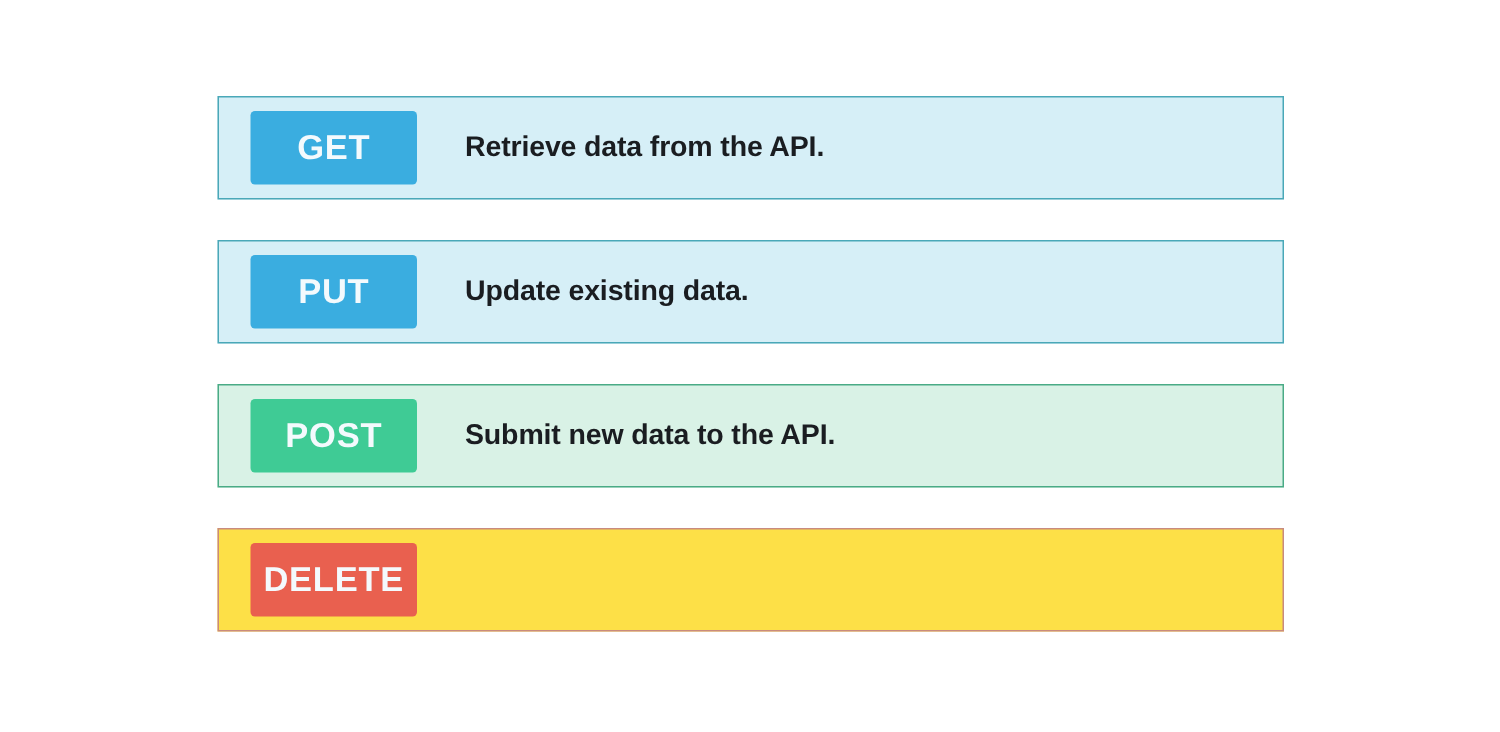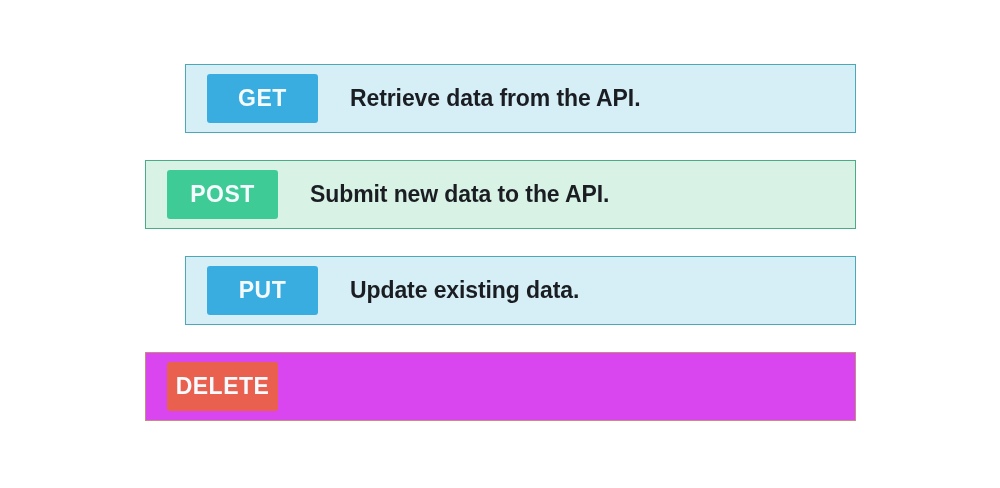--- a/index.html
+++ b/index.html
@@ -31,28 +31,27 @@
     height: 69px;
     display: flex;
     align-items: center;
     border: 1px solid transparent;
     padding-left: 21px;
   }
 
   .method-row.variant-blue {
     background: #d6eff7;
     border-color: #4aa8b8;
-    margin-left: 40px;
   }
   .method-row.variant-green {
     background: #d9f2e6;
     border-color: #4aab86;
   }
   .method-row.variant-red {
-    background: #d946ef;
+    background: #fde047;
     border-color: #c98b7e;
     gap: 36px;
   }
 
   .method-badge {
     box-sizing: border-box;
     width: 111px;
     height: 49px;
     border-radius: 3px;
     display: flex;
@@ -65,44 +64,44 @@
     flex: 0 0 auto;
     user-select: none;
   }
 
   .badge-blue  { background: #3aade0; }
   .badge-green { background: #3fcb95; }
   .badge-red   { background: #e9604f; }
 
   .method-desc {
     margin-left: 32px;
-    font-size: 23px;
+    font-size: 19px;
     font-weight: bold;
     color: #1a1d21;
     letter-spacing: -0.1px;
     white-space: nowrap;
   }
 </style>
 </head>
 <body>
 
 <div id="methods-table">
 
   <div class="method-row variant-blue">
     <div class="method-badge badge-blue">GET</div>
     <div class="method-desc">Retrieve data from the API.</div>
   </div>
 
+  <div class="method-row variant-blue">
+    <div class="method-badge badge-blue">PUT</div>
+    <div class="method-desc">Update existing data.</div>
+  </div>
+
   <div class="method-row variant-green">
     <div class="method-badge badge-green">POST</div>
     <div class="method-desc">Submit new data to the API.</div>
-  </div>
-
-  <div class="method-row variant-blue">
-    <div class="method-badge badge-blue">PUT</div>
-    <div class="method-desc">Update existing data.</div>
   </div>
 
   <div class="method-row variant-red">
     <div class="method-badge badge-red">DELETE</div>
   </div>
 
 </div>
 
 </body></html>

